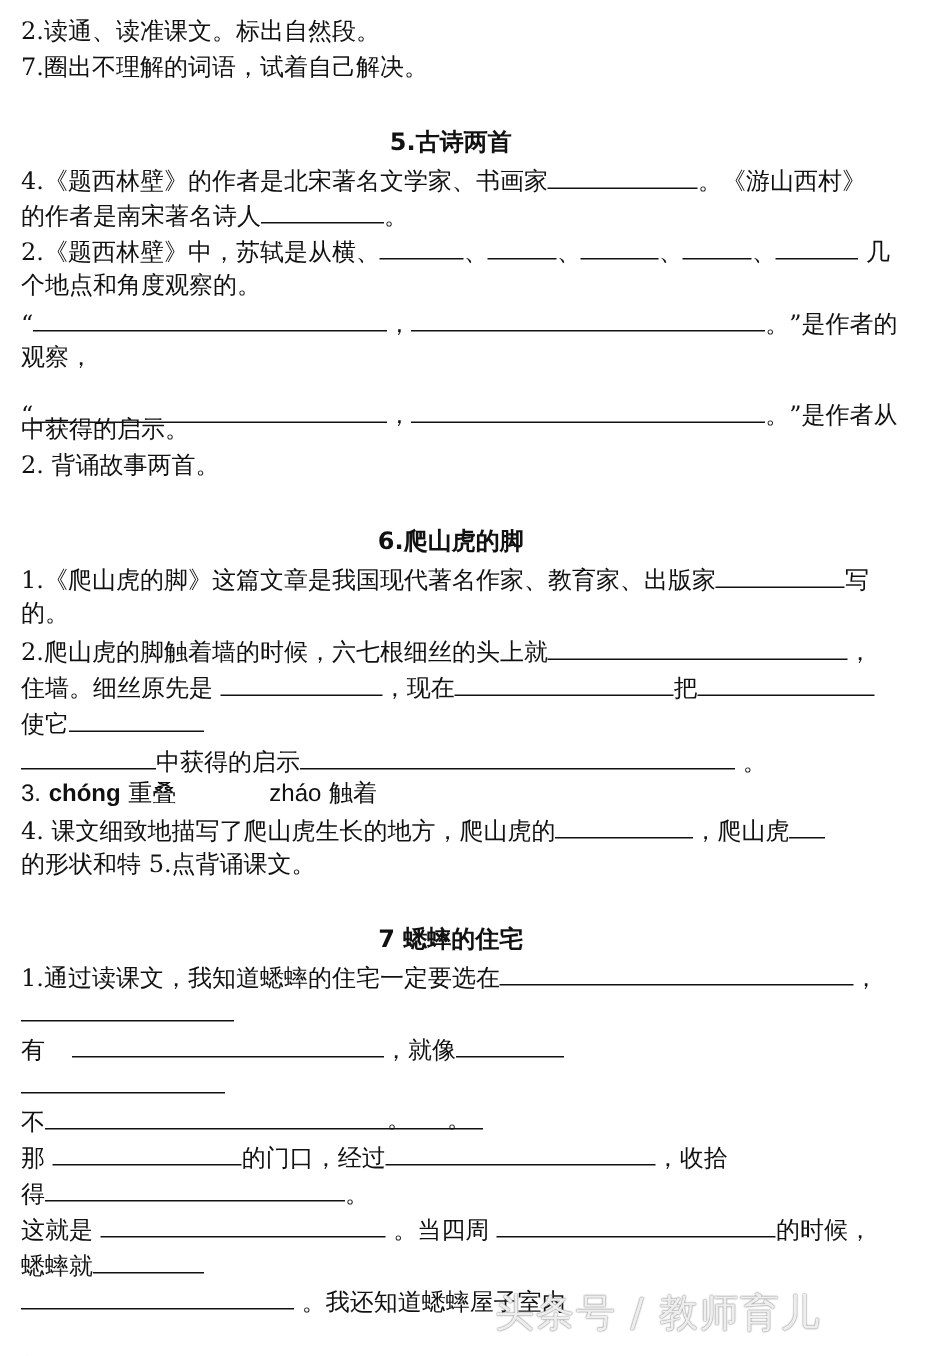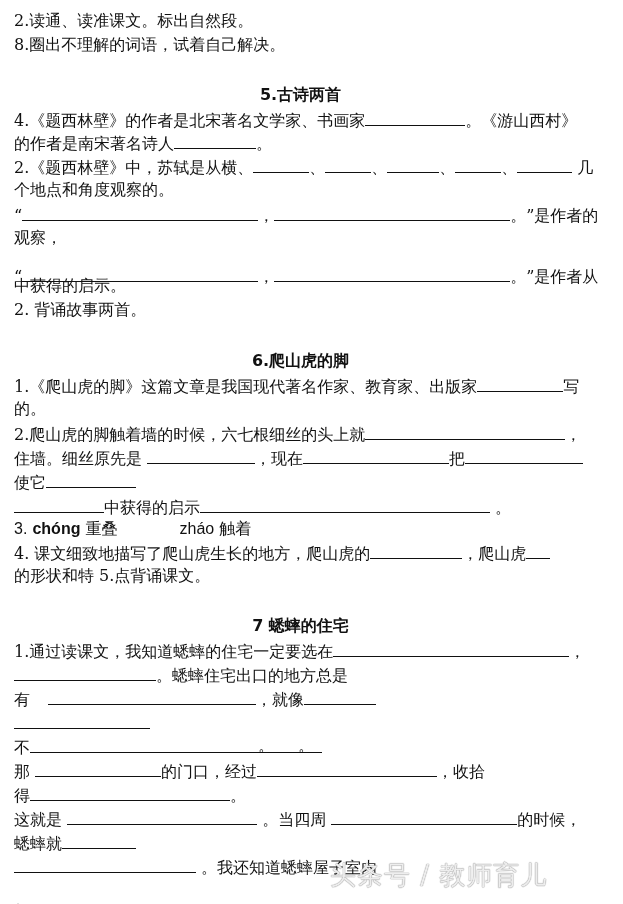--- a/index.html
+++ b/index.html
@@ -9,21 +9,21 @@
   .h{position:absolute;left:0;width:601px;text-align:center;font-family:"DejaVu Sans","Liberation Sans",sans-serif;font-weight:bold;font-size:16px;line-height:22px;}
   .b{display:inline-block;border-bottom:1.3px solid #111;height:17px;vertical-align:baseline;}
   .sans{font-family:"Liberation Sans","DejaVu Sans",sans-serif;}
   .wm{position:absolute;left:330px;top:858px;font-family:"DejaVu Sans","Liberation Sans",sans-serif;font-size:26px;color:rgba(255,255,255,0.85);
       text-shadow:0 0 1px #888,0 0 1px #888;letter-spacing:1px;}
 </style>
 </head>
 <body>
 
 <div class="ln" style="top:10px">2.读通、读准课文。标出自然段。</div>
-<div class="ln" style="top:34px">8.圈出不理解的词语，试着自己解决。</div>
+<div class="ln" style="top:34px">7.圈出不理解的词语，试着自己解决。</div>
 
 <div class="h" style="top:84px">5.古诗两首</div>
 <div class="ln" style="top:108px"><span>4.《题西林壁》的作者是北宋著名文学家、书画家</span><span class="b" style="width:100px"></span><span>。《游山西村》</span></div>
 <div class="ln" style="top:131px"><span>的作者是南宋著名诗人</span><span class="b" style="width:82px"></span><span>。</span></div>
 <div class="ln" style="top:155px"><span>2.《题西林壁》中，苏轼是从横、</span><span class="b" style="width:56px"></span><span>、</span><span class="b" style="width:46px"></span><span>、</span><span class="b" style="width:52px"></span><span>、</span><span class="b" style="width:46px"></span><span>、</span><span class="b" style="width:55px"></span> <span>几</span></div>
 <div class="ln" style="top:179px">个地点和角度观察的。</div>
 <div class="ln" style="top:203px"><span>“</span><span class="b" style="width:236px"></span><span>，</span><span class="b" style="width:236px"></span><span>。”是作者的</span></div>
 <div class="ln" style="top:227px">观察，</div>
 <div class="ln" style="top:264px"><span>“</span><span class="b" style="width:236px"></span><span>，</span><span class="b" style="width:236px"></span><span>。”是作者从</span></div>
 <div class="ln" style="top:275px">中获得的启示。</div>
@@ -35,21 +35,21 @@
 <div class="ln" style="top:422px"><span>2.爬山虎的脚触着墙的时候，六七根细丝的头上就</span><span class="b" style="width:200px"></span><span>，</span></div>
 <div class="ln" style="top:446px"><span>住墙。细丝原先是</span> <span class="b" style="width:108px"></span><span>，现在</span><span class="b" style="width:146px"></span><span>把</span><span class="b" style="width:118px"></span></div>
 <div class="ln" style="top:470px"><span>使它</span><span class="b" style="width:90px"></span></div>
 <div class="ln" style="top:495px"><span class="b" style="width:90px"></span><span>中获得的启示</span><span class="b" style="width:290px"></span> <span>。</span></div>
 <div class="ln" style="top:518px"><span class="sans">3.</span> <span class="sans" style="font-weight:bold">chóng</span> <span>重叠</span><span style="display:inline-block;width:62px"></span><span class="sans" style="font-weight:normal">zháo</span> <span>触着</span></div>
 <div class="ln" style="top:541px"><span>4. 课文细致地描写了爬山虎生长的地方，爬山虎的</span><span class="b" style="width:92px"></span><span>，爬山虎</span><span class="b" style="width:24px"></span></div>
 <div class="ln" style="top:565px">的形状和特 5.点背诵课文。</div>
 
 <div class="h" style="top:615px">7 蟋蟀的住宅</div>
 <div class="ln" style="top:639px"><span>1.通过读课文，我知道蟋蟀的住宅一定要选在</span><span class="b" style="width:236px"></span><span>，</span></div>
-<div class="ln" style="top:663px"><span class="b" style="width:142px"></span><span>。蟋蟀住宅出口的地方总是</span></div>
+<div class="ln" style="top:663px"><span class="b" style="width:142px"></span></div>
 <div class="ln" style="top:687px"><span>有</span><span style="display:inline-block;width:18px"></span><span class="b" style="width:208px"></span><span>，就像</span><span class="b" style="width:72px"></span></div>
 <div class="ln" style="top:711px"><span class="b" style="width:136px"></span></div>
 <div class="ln" style="top:735px"><span>不</span><span class="b" style="width:292px;position:relative"><span style="position:absolute;left:228px;top:0">。</span><span style="position:absolute;left:268px;top:0">。</span></span></div>
 <div class="ln" style="top:759px"><span>那</span> <span class="b" style="width:126px"></span><span>的门口，经过</span><span class="b" style="width:180px"></span><span>，收拾</span></div>
 <div class="ln" style="top:783px"><span>得</span><span class="b" style="width:200px"></span><span>。</span></div>
 <div class="ln" style="top:807px"><span>这就是</span> <span class="b" style="width:190px"></span> <span>。当四周</span> <span class="b" style="width:186px"></span><span>的时候，</span></div>
 <div class="ln" style="top:831px"><span>蟋蟀就</span><span class="b" style="width:74px"></span></div>
 <div class="ln" style="top:855px"><span class="b" style="width:182px"></span> <span>。我还知道蟋蟀屋子室内</span></div>
 <div class="ln" style="top:899px"><span>部</span><span class="b" style="width:246px"></span><span>，但是</span><span class="b" style="width:36px"></span></div>
 

